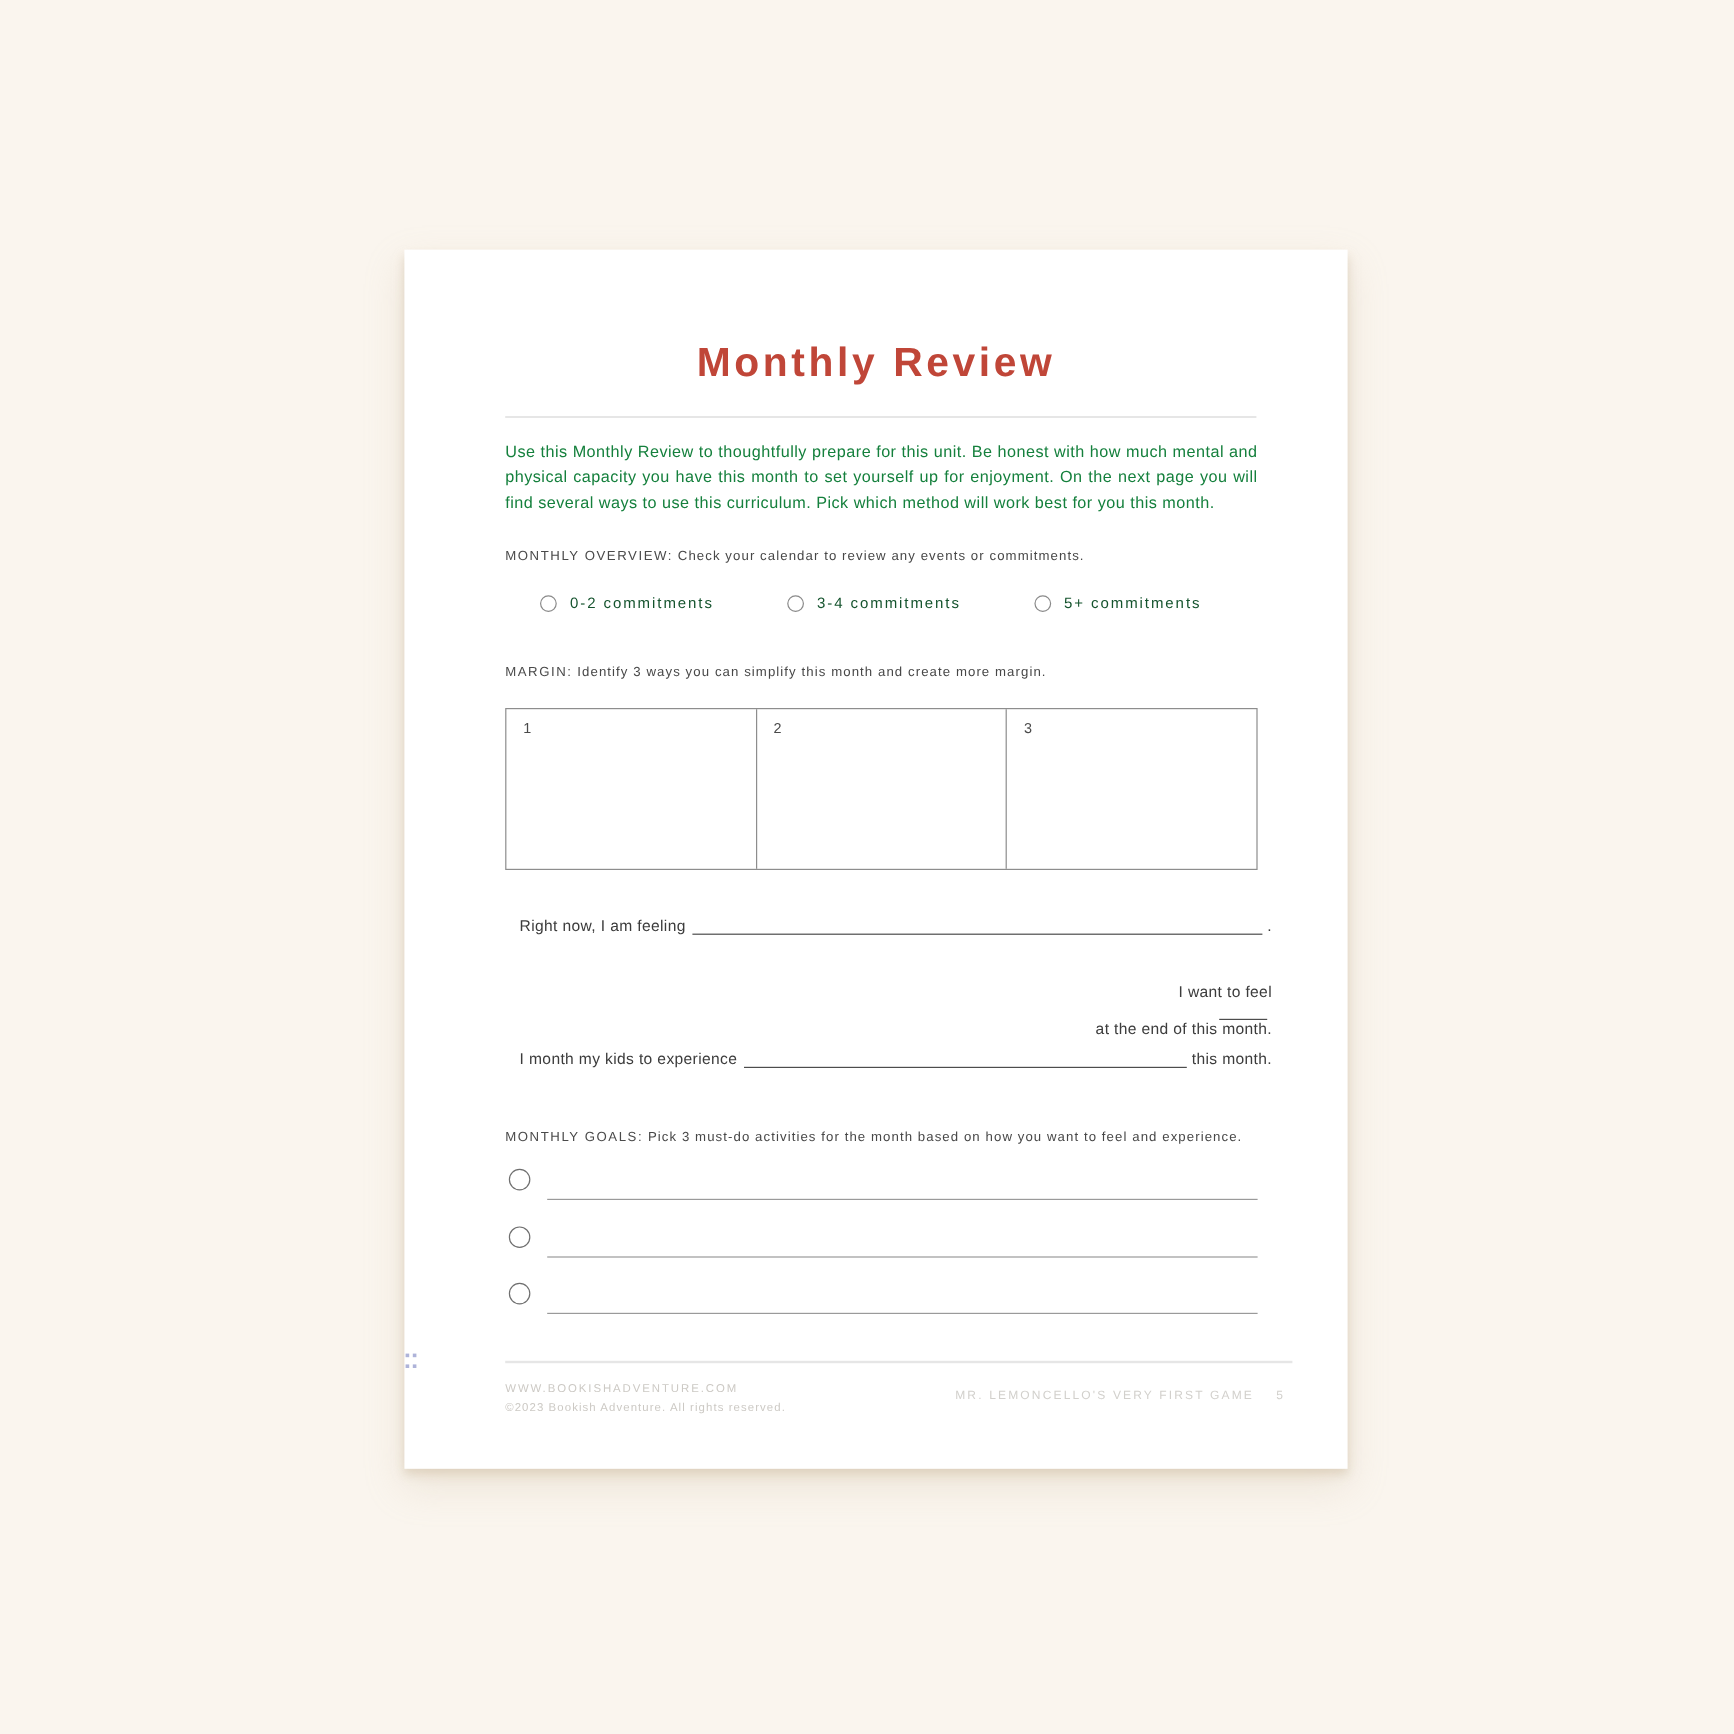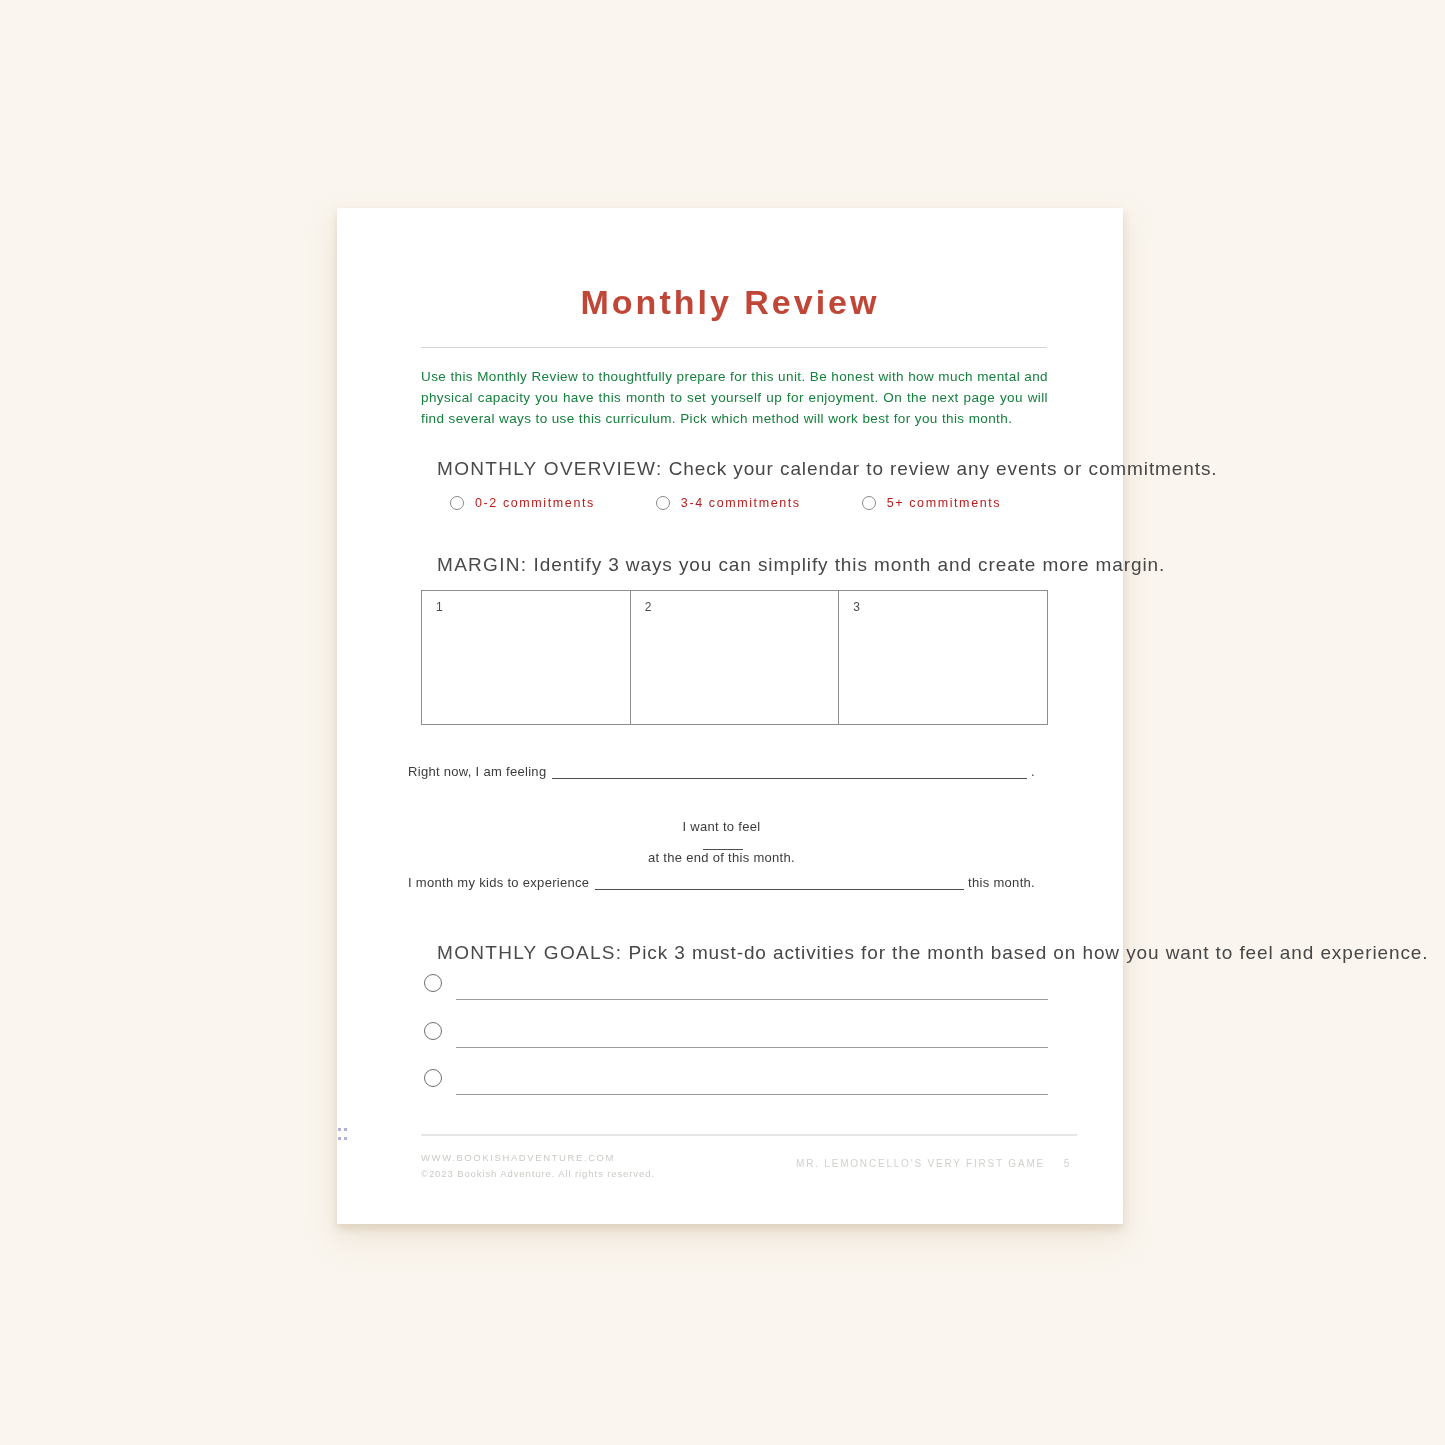--- a/index.html
+++ b/index.html
@@ -39,25 +39,24 @@
     top: 158px; left: 84px; width: 627px;
     font-size: 13.5px; line-height: 21px;
     text-align: justify;
     letter-spacing: 0.4px;
     color: #15803d;
   }
 
   
   .section-line {
     left: 84px; width: 640px;
-    font-size: 19px;
+    font-size: 11px;
     letter-spacing: 0.9px;
     color: #474747;
     white-space: nowrap;
-    margin-left: 16px;
   }
   .section-line .sec-head { letter-spacing: 1.3px; color: #4a4a4a; }
 
   
   .radio-row {
     top: 288px; left: 113px; width: 600px;
     display: flex; column-gap: 61px;
     align-items: center;
   }
   .radio-option { display: flex; align-items: center; }
@@ -65,21 +64,21 @@
     width: 14px; height: 14px;
     border: 1.4px solid #8a8a8a;
     border-radius: 50%;
     background: #fff;
     flex: 0 0 auto;
   }
   .radio-label {
     margin-left: 11px;
     font-size: 12.5px;
     letter-spacing: 1.6px;
-    color: #b91c1c;
+    color: #14532d;
     white-space: nowrap;
   }
 
   
   .margin-table {
     top: 382px; left: 84px; width: 627px; height: 135px;
     display: flex;
     border: 1px solid #8d8d8d;
     background: #fff;
   }
@@ -87,22 +86,22 @@
     flex: 1 1 0;
     border-right: 1px solid #8d8d8d;
     padding: 9px 0 0 14px;
     font-size: 12px;
     color: #4a4a4a;
   }
   .margin-cell:last-child { border-right: none; }
 
   
   .fill-row {
-    left: 71px; width: 627px;
-    display: flex; align-items: center;
+    left: 96px; width: 627px;
+    display: flex; align-items: flex-end;
     font-size: 13px;
     letter-spacing: 0.3px;
     color: #3c3c3c;
     white-space: nowrap;
   }
   .fill-blank {
     flex: 1 1 auto;
     border-bottom: 1.3px solid #4d4d4d;
     height: 16px;
     margin: 0 4px 0 6px;

